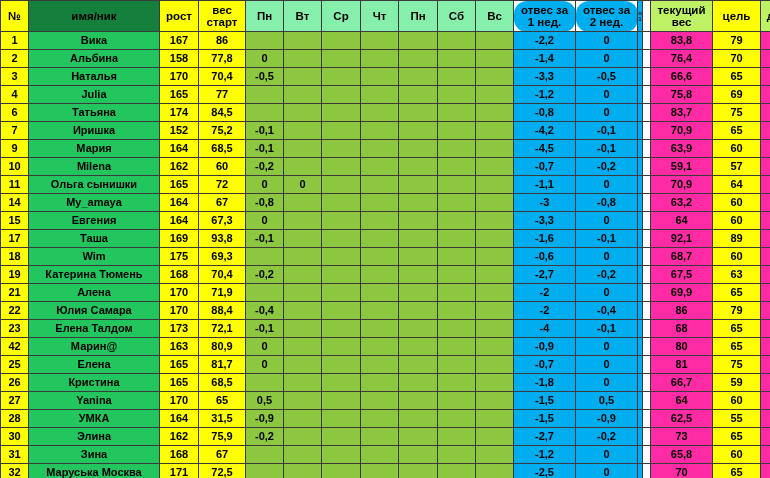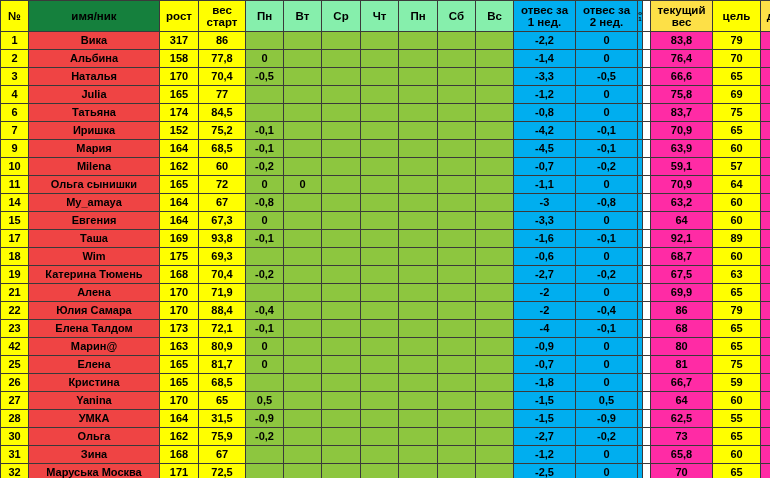--- a/index.html
+++ b/index.html
@@ -36,36 +36,36 @@
     white-space: nowrap;
   }
   
   thead th {
     height: 30px;
     font-size: 11.5px;
     font-weight: bold;
   }
   .hdr-yellow { background: #FFFF00; }
   .hdr-green  { background: #86efac; }
-  .hdr-blue   { background: #00AEEF; }
-  .hdr-pink   { background: #fde047; }
+  .hdr-blue   { background: #00AEEF; border-radius: 13px; }
+  .hdr-pink   { background: #bef264; }
   .hdr-hidden { background: #00AEEF; }
   .hdr-hidden2{ background: #FFFFFF; }
 
   tbody td { height: 17px; }
   .c-yellow { background: #FFFF00; }
   .c-green  { background: #8DC63F; }
   .c-blue   { background: #00AEEF; }
   .c-pink   { background: #FF2BA5; }
   .c-white  { background: #FFFFFF; }
 
   td.name-cell {
     text-align: left;
     padding-left: 5px;
-    background: #ef4444;
+    background: #22c55e;
   }
   th.name-hdr { background: #15803d; }
 
   .hdr-2line { line-height: 1.0; margin-top: 36px; }
   .hdr-2line span { display: block; }
 
   
   col.col-hidden-a { }
   col.col-hidden-b { }
   td.hidden-txt, th.hidden-txt {
@@ -132,21 +132,21 @@
           <span>вес</span>
         </th>
         <th class="hdr-yellow">цель</th>
         <th class="hdr-pink">до цели</th>
       </tr>
     </thead>
     <tbody id="tbody">
         <tr>
           <td class="c-yellow">1</td>
           <td class="name-cell">Вика</td>
-          <td class="c-yellow">317</td>
+          <td class="c-yellow">167</td>
           <td class="c-yellow">86</td>
           <td class="c-green"></td>
           <td class="c-green"></td>
           <td class="c-green"></td>
           <td class="c-green"></td>
           <td class="c-green"></td>
           <td class="c-green"></td>
           <td class="c-green"></td>
           <td class="c-blue">-2,2</td>
           <td class="c-blue">0</td>
@@ -571,21 +571,21 @@
           <td class="c-blue">-1,5</td>
           <td class="c-blue">-0,9</td>
           <td class="c-blue hidden-txt"></td>
           <td class="c-white hidden-txt"></td>
           <td class="c-pink">62,5</td>
           <td class="c-yellow">55</td>
           <td class="c-pink">7,5</td>
         </tr>
         <tr>
           <td class="c-yellow">30</td>
-          <td class="name-cell">Ольга</td>
+          <td class="name-cell">Элина</td>
           <td class="c-yellow">162</td>
           <td class="c-yellow">75,9</td>
           <td class="c-green">-0,2</td>
           <td class="c-green"></td>
           <td class="c-green"></td>
           <td class="c-green"></td>
           <td class="c-green"></td>
           <td class="c-green"></td>
           <td class="c-green"></td>
           <td class="c-blue">-2,7</td>

